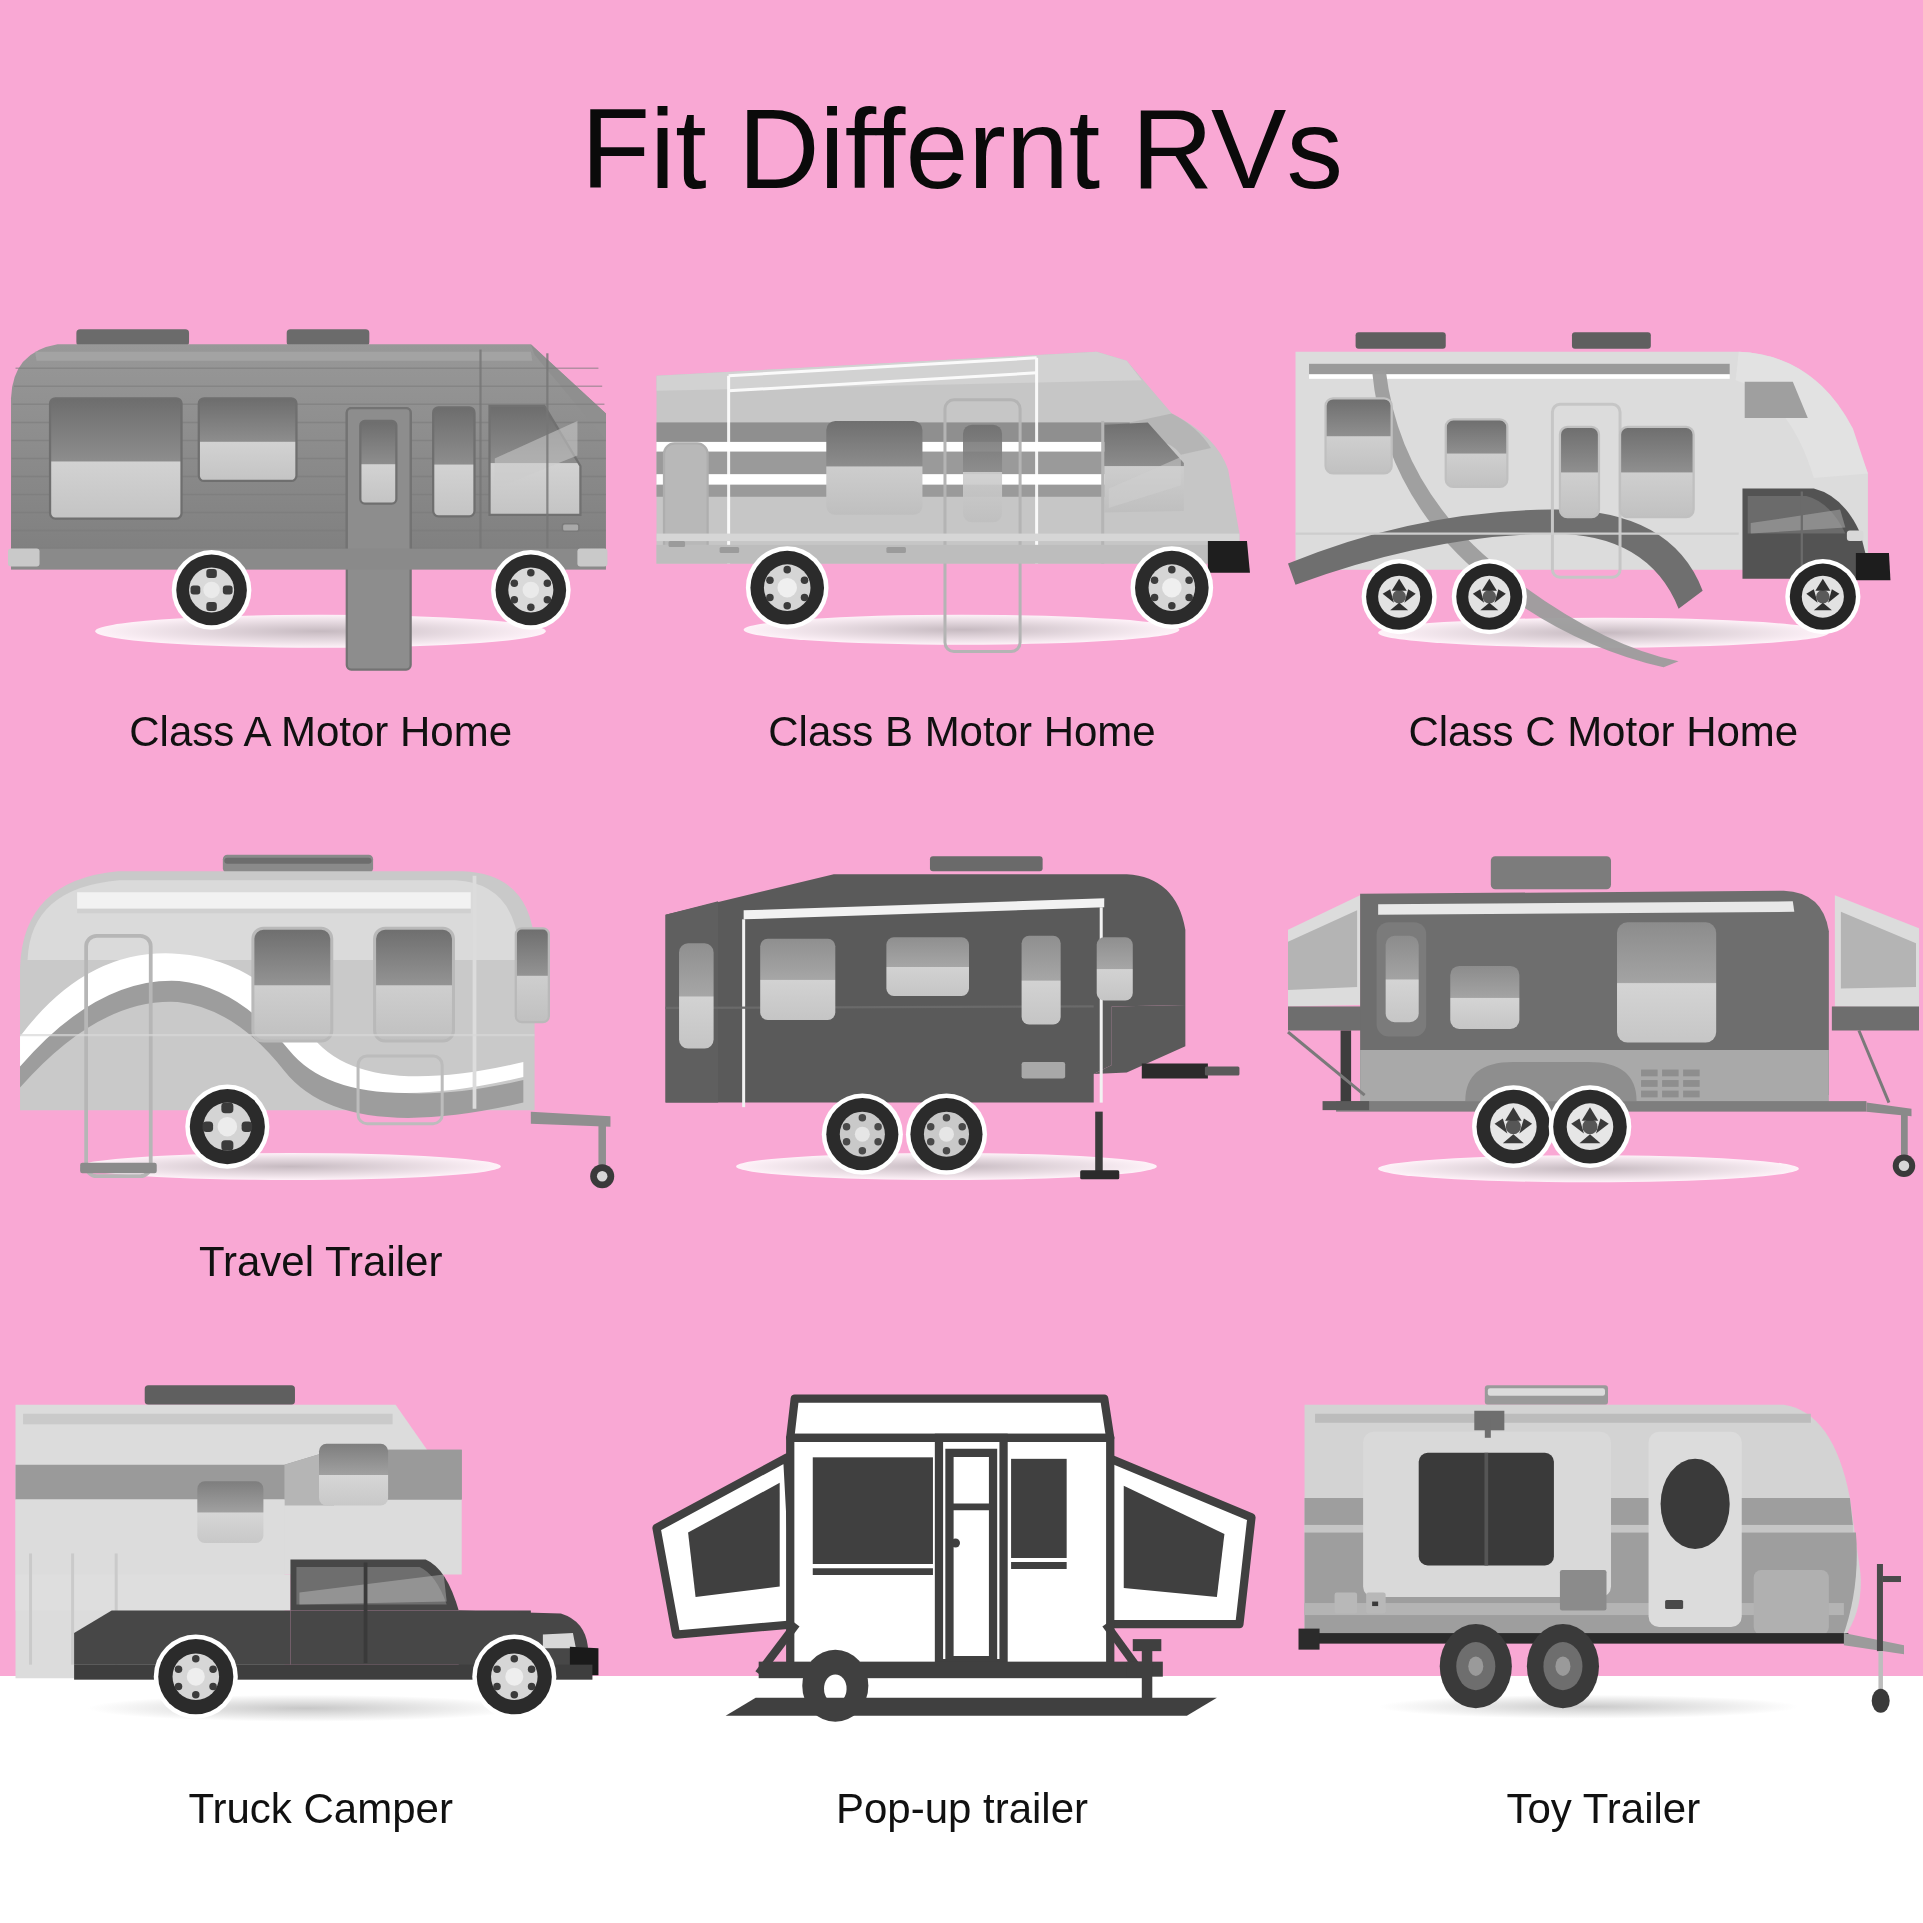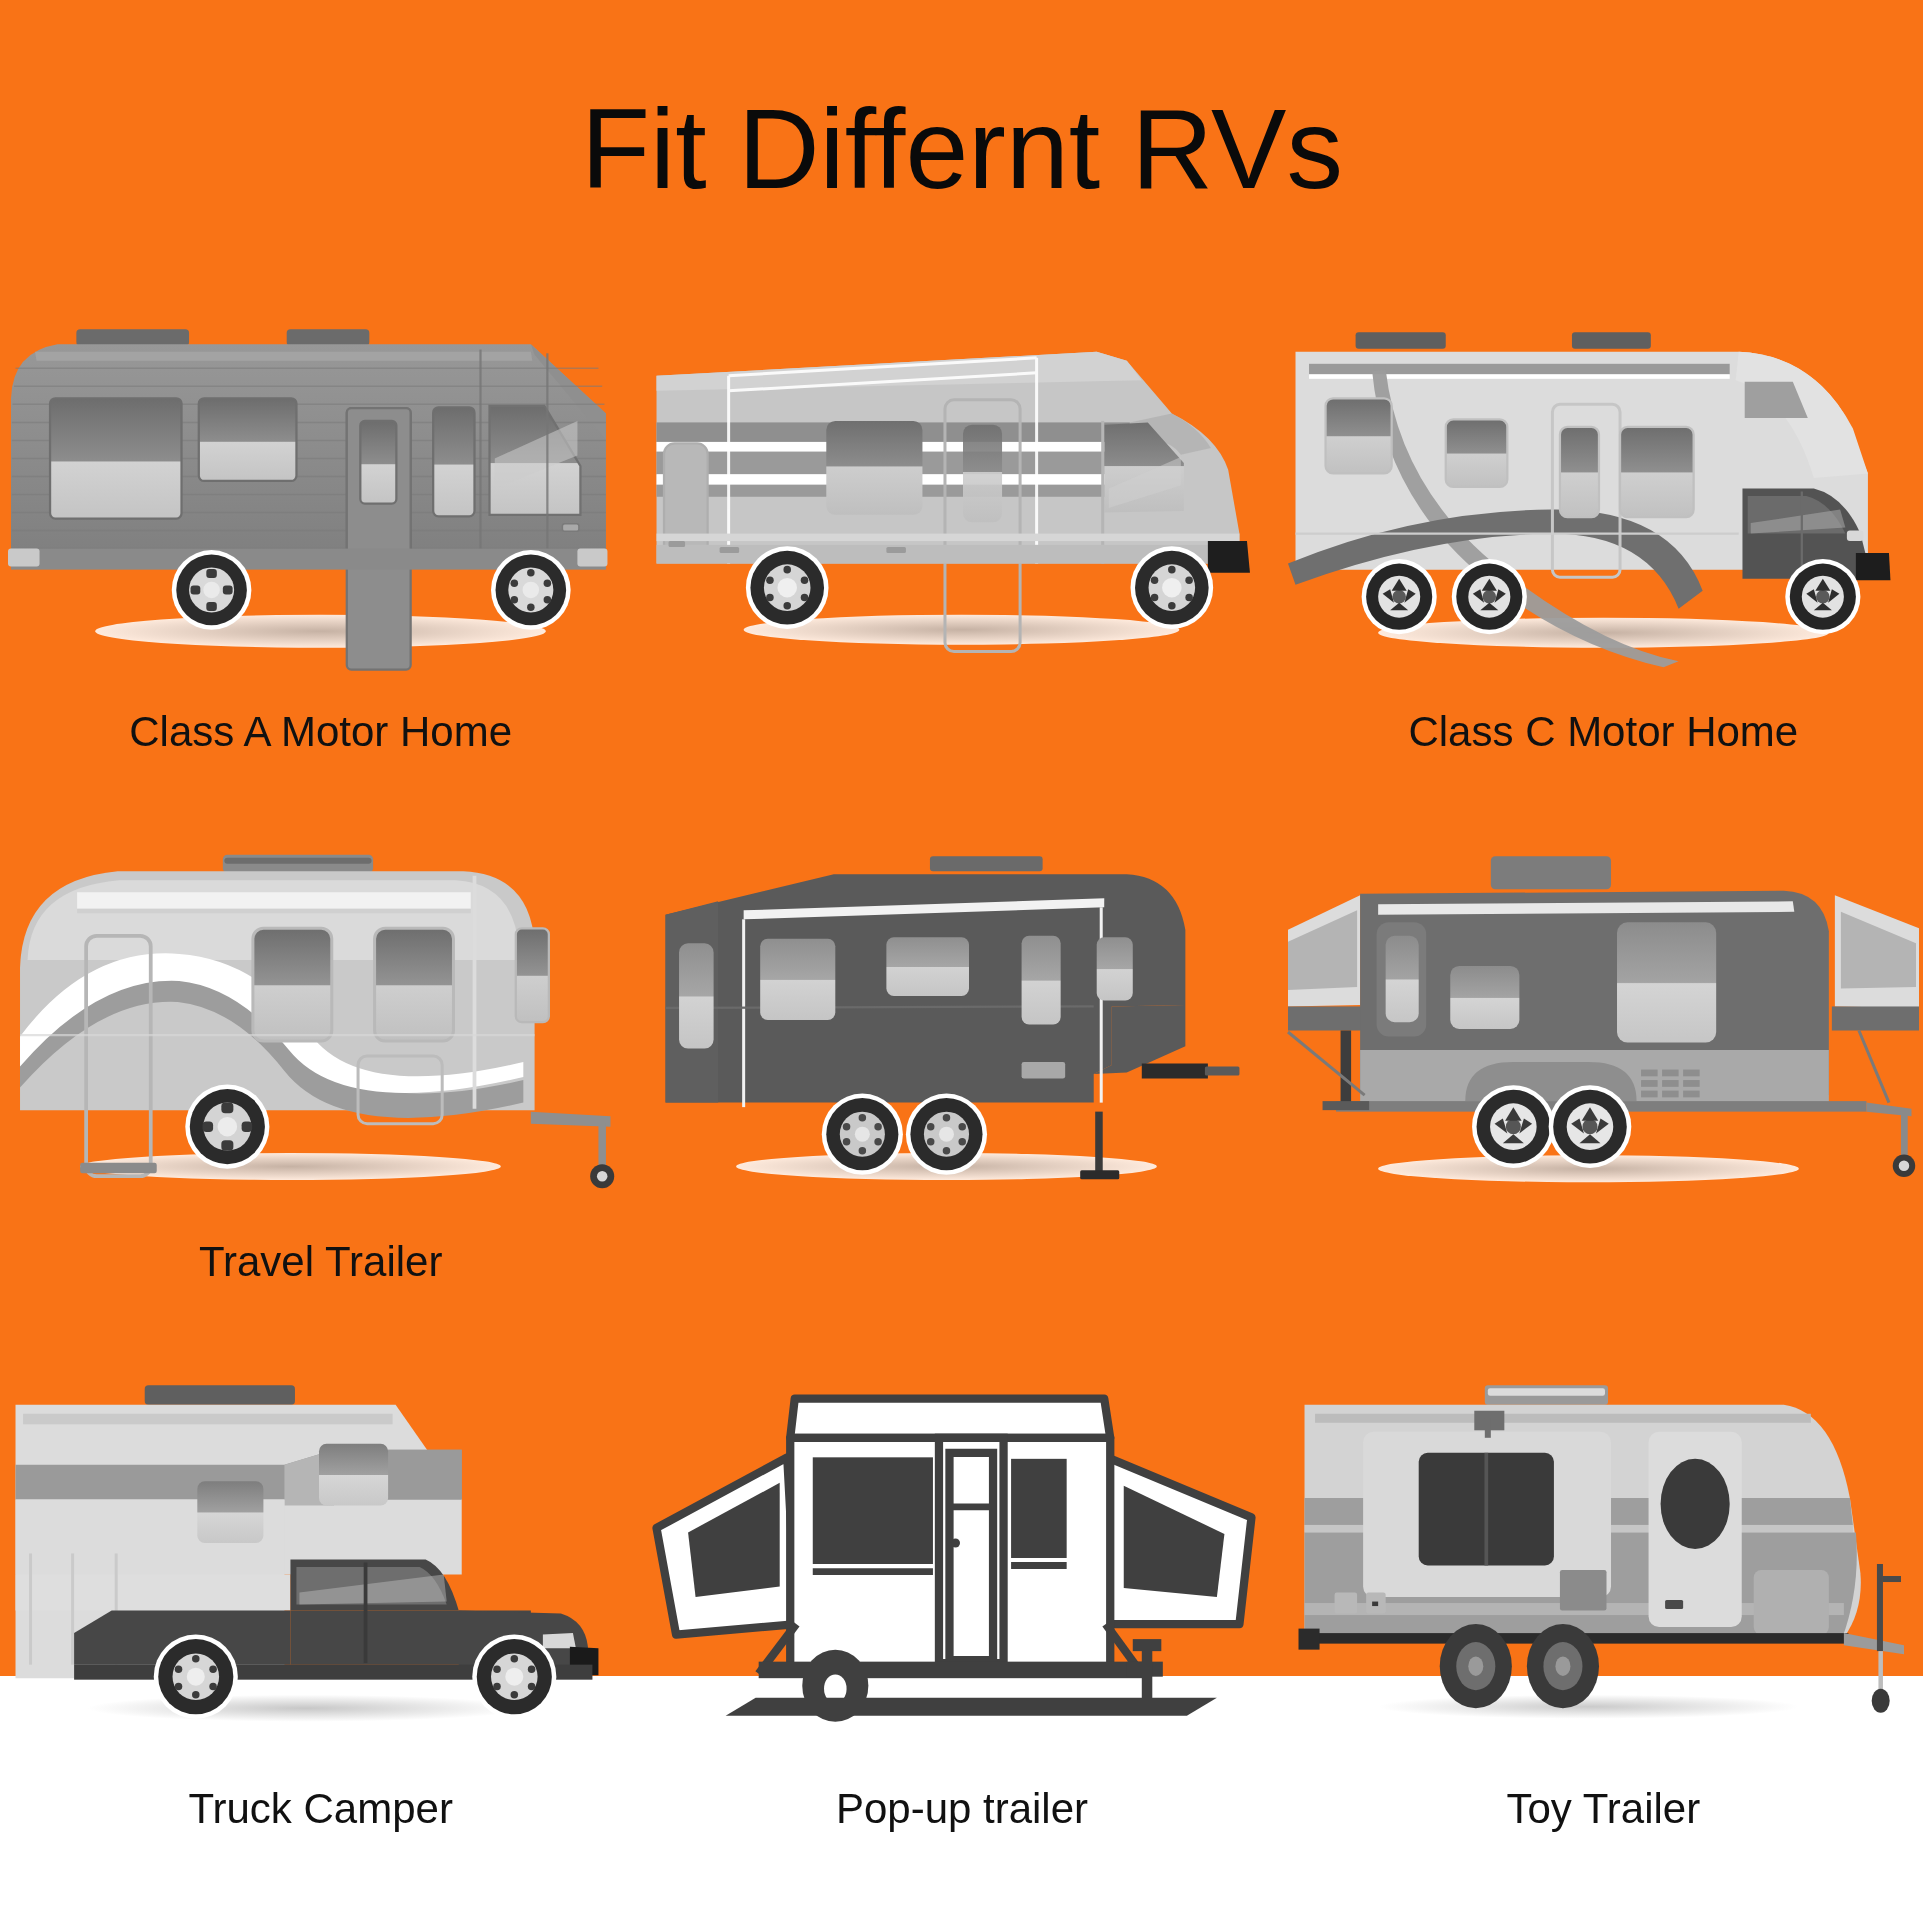--- a/index.html
+++ b/index.html
@@ -2,21 +2,21 @@
 <html style="font-size:12px"><head>
 <meta charset="utf-8">
 <title>Fit Differnt RVs</title>
 <style>
   html,body{margin:0;padding:0;background:#ffffff;}
   body{
     width:1924px;height:1924px;
     font-family:"Liberation Sans","DejaVu Sans",sans-serif;
     color:#000;overflow:hidden;position:relative;
   }
-  #page{position:relative;width:1924px;height:1676px;background:#f97316;}
+  #page{position:relative;width:1924px;height:1676px;background:#f9a8d4;}
 
   .title{
     position:absolute;left:0;right:0;top:90px;
     text-align:center;
     font-size:113px;
     font-weight:400;
     letter-spacing:0px;
     line-height:1.05;
     color:#0a0a0a;
     font-family:"Liberation Sans","DejaVu Sans",sans-serif;
@@ -230,20 +230,21 @@
               <circle cx="700" cy="348" r="5"></circle>
                 <circle cx="700" cy="396" r="5"></circle>
               <circle cx="677" cy="362" r="5"></circle>
                 <circle cx="723" cy="362" r="5"></circle>
               <circle cx="677" cy="385" r="5"></circle>
                 <circle cx="723" cy="385" r="5"></circle>
             </g>
           </g>
         </svg>
       </div>
+      <div class="caption">Class B Motor Home</div>
     </div>
 
     <div class="cell r1">
       <div class="art">
         <svg viewBox="0 0 840 480">
           <defs>
             <linearGradient id="cWin" x1="0" y1="0" x2="0" y2="1">
               <stop offset="0%" stop-color="#6e6e6e"></stop>
                 <stop offset="50%" stop-color="#8f8f8f"></stop>
               <stop offset="51%" stop-color="#cfcfcf"></stop>

